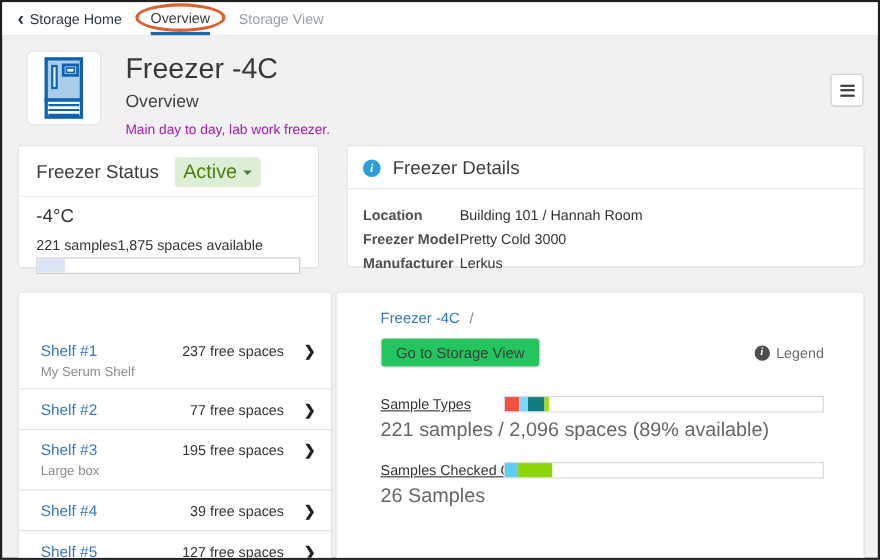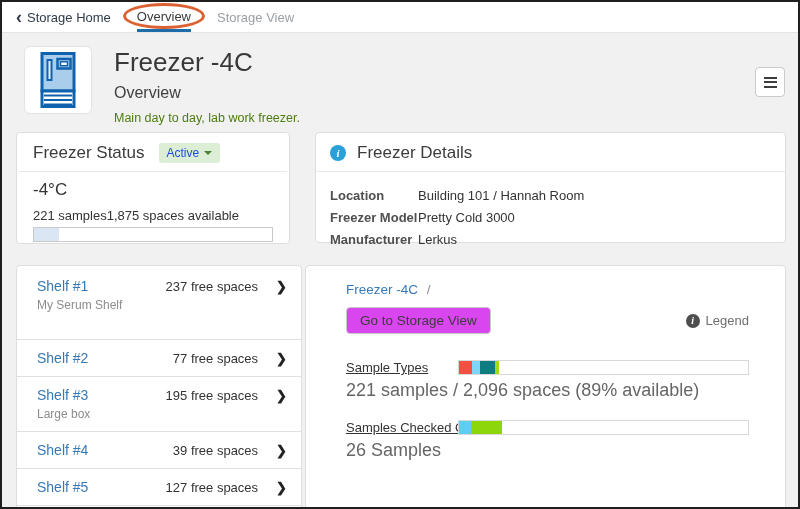--- a/index.html
+++ b/index.html
@@ -25,35 +25,35 @@
   }
   
   .header-row { position:relative; height:94px; padding:13px 12px 0 22px; display:flex; }
   .icon-card {
     width:68px; height:68px; background:#fff; border:1px solid #e2e2e2; border-radius:6px;
     display:flex; align-items:center; justify-content:center; flex:none;
   }
   .header-text { margin-left:22px; padding-top:2px; }
   .page-title { font-size:26px; color:#383838; line-height:1.1; }
   .page-subtitle { font-size:16px; color:#3f3f3f; margin-top:7px; }
-  .page-desc { font-size:12.5px; color:#4d7c0f; margin-top:9px; }
+  .page-desc { font-size:12.5px; color:#a21caf; margin-top:9px; }
   .menu-btn {
     position:absolute; right:13px; top:34px; width:30px; height:30px;
     background:#fff; border:1px solid #c9c9c9; border-radius:4px;
     display:flex; flex-direction:column; justify-content:center; align-items:center; gap:2.5px; cursor:pointer;
   }
   .menu-line { width:13px; height:2px; background:#3c3c3c; }
   
   .panel { background:#fff; border:1px solid #dedede; border-radius:4px; }
   .panels-row { display:flex; gap:25px; padding:0 12px 0 14px; margin-top:5px; align-items:flex-start; }
   .status-panel { width:274px; height:112px; padding:10px 16px; }
   .panel-head { display:flex; align-items:center; }
   .panel-title { font-size:17px; color:#3c3c3c; }
   .status-badge {
-    margin-left:14px; background:#dcefd6; color:#1d4ed8; font-size:12px;
+    margin-left:14px; background:#dcefd6; color:#4d7c0f; font-size:18px;
     padding:3px 8px; border-radius:3px; display:flex; align-items:center; gap:5px; cursor:pointer;
   }
   .caret-down { width:0; height:0; border-left:4px solid transparent; border-right:4px solid transparent; border-top:4px solid #4c7f31; }
   .divider { border:none; border-top:1px solid #e8e8e8; margin:8px -14px; }
   .temp { font-size:17px; color:#333; margin:3px 0 8px; }
   .samples-row { display:flex; justify-content:flex-start; font-size:13px; color:#333; margin-bottom:4px; }
   .pbar { height:15px; border:1px solid #c9c9c9; background:#fff; display:flex; overflow:hidden; }
   .details-panel { flex:1; height:111px; padding:10px 14px; }
   .details-head { display:flex; align-items:center; gap:11px; }
   .info-icon {
@@ -62,34 +62,34 @@
     display:flex; align-items:center; justify-content:center;
   }
   .details-table { margin-top:13px; }
   .details-row { display:flex; font-size:13px; line-height:22px; }
   .details-label { width:88px; font-weight:bold; color:#4f4f4f; flex:none; }
   .details-value { color:#333; }
   
   .bottom-row { display:flex; gap:3px; padding:0 12px 0 14px; margin-top:21px; height:250px; align-items:stretch; }
   .shelf-panel { width:286px; padding:0; overflow:hidden; }
   .shelf-row { display:flex; align-items:flex-start; padding:10px 14px 10px 20px; border-bottom:1px solid #e0e0e0; cursor:pointer; }
-  .shelf-row:first-child { padding-top:12px; padding-bottom:27px; }
+  .shelf-row:first-child { padding-top:12px; padding-bottom:8px;margin-top:33px; }
   .shelf-main { flex:1; }
   .shelf-link { color:#3579b8; font-size:14px; }
   .shelf-sub { color:#8c8c8c; font-size:12px; margin-top:4px; }
   .shelf-sub:empty { display:none; }
   .shelf-free { font-size:13px; color:#333; margin-top:1px; white-space:nowrap; }
   .shelf-chevron { margin-left:18px; font-size:13px; font-weight:bold; color:#222; margin-top:1px; }
   .storage-panel { flex:1; padding:16px 36px 16px 40px; }
   .breadcrumb { font-size:13.5px; }
   .breadcrumb-link { color:#3579b8; cursor:pointer; }
   .breadcrumb-sep { color:#8a8a8a; margin-left:5px; }
   .toolbar-row { display:flex; align-items:center; justify-content:space-between; margin-top:10px; }
   .gsv-btn {
-    background:#d946ef; border:1px solid #c9c9c9; border-radius:4px;
+    background:#22c55e; border:1px solid #c9c9c9; border-radius:4px;
     padding:5px 13px; font-size:13.5px; color:#3c3c3c; font-family:"Liberation Sans", sans-serif; cursor:pointer;
   }
   .legend { display:flex; align-items:center; gap:6px; color:#6e6e6e; font-size:13px; cursor:pointer; }
   .legend-icon {
     width:14px; height:14px; border-radius:50%; background:#4e4e4e; color:#fff; flex:none;
     font-size:10px; font-weight:bold; font-style:italic; font-family:"Liberation Serif", serif;
     display:flex; align-items:center; justify-content:center;
   }
   .bars { margin-top:26px; }
   .bar-row { display:flex; align-items:flex-end;text-decoration:underline; }

